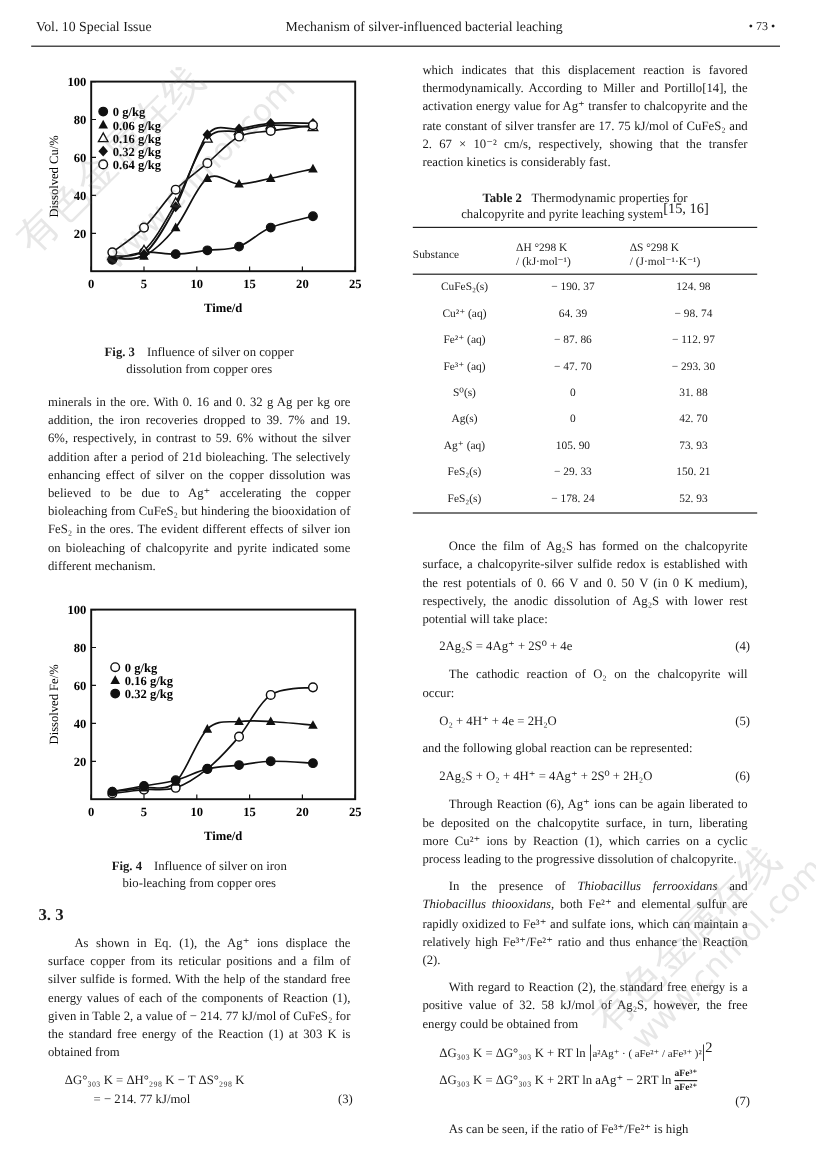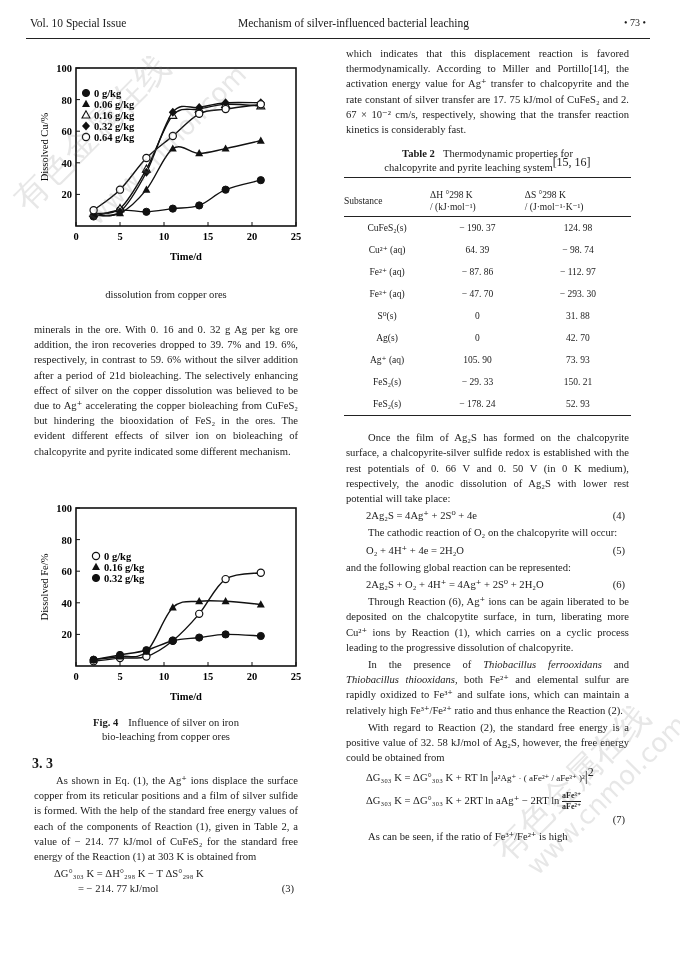--- a/index.html
+++ b/index.html
@@ -6,21 +6,21 @@
   body { width:680px; height:961px; position:relative; overflow:hidden;
          font-family:"Liberation Serif", "DejaVu Serif", serif; color:#1a1a1a; }
   .header { position:absolute; left:26px; top:10px; width:624px; height:28px;
             border-bottom:1.3px solid #222; font-size:11.5px; }
   .header .vol { position:absolute; left:4px; top:7px; }
   .header .title { position:absolute; left:212px; top:7px; }
   .header .pnum { position:absolute; right:4px; top:7px; font-size:10px; }
   .col { position:absolute; font-size:10.6px; line-height:15.2px; text-align:justify; }
   .left { left:32px; width:268px; }
   .right { left:344px; width:287px; }
-  p { margin:2px; }
+  p { margin:8px; }
   .indent { text-indent:22px; }
   .caption { text-align:center; font-size:10.6px; line-height:14px; }
   .caption b { font-weight:bold; margin-right:10px; }
   .section { font-weight:bold; font-size:14px; line-height:15px; }
   .eq { position:relative; padding-left:22px; }
   .eqnum { position:absolute; right:6px; }
   sup, sub { font-size:12px; line-height:0; }
   .chart { position:absolute; }
   .chart svg text { font-family:"Liberation Serif", serif; }
   table.thermo { border-collapse:collapse; width:287px; font-size:9.5px;margin-top:8px; }
@@ -117,20 +117,21 @@
       <text x="66" y="48" font-size="10.5" font-weight="bold">0.06 g/kg</text>
       <polygon points="58,50.8 54,58 62,58" fill="#fff" stroke="#111" stroke-width="1.1"></polygon>
       <text x="66" y="59" font-size="10.5" font-weight="bold">0.16 g/kg</text>
       <polygon points="58,61.5 54,66 58,70.5 62,66" fill="#111"></polygon>
       <text x="66" y="70" font-size="10.5" font-weight="bold">0.32 g/kg</text>
       <circle cx="58" cy="77" r="3.6" fill="#fff" stroke="#111" stroke-width="1.2"></circle>
       <text x="66" y="81" font-size="10.5" font-weight="bold">0.64 g/kg</text>
     </svg>
 </div>
 <div class="col left caption" style="top:288px;">
+  <div><b>Fig. 3</b><span>Influence of silver on copper</span></div>
   <div>dissolution from copper ores</div>
 </div>
 
 <div class="col left" style="top:320px;">
   <p>minerals in the ore. With 0. 16 and 0. 32 g Ag per kg ore addition, the iron recoveries dropped to 39. 7% and 19. 6%, respectively, in contrast to 59. 6% without the silver addition after a period of 21d bioleaching. The selectively enhancing effect of silver on the copper dissolution was believed to be due to Ag⁺ accelerating the copper bioleaching from CuFeS₂ but hindering the biooxidation of FeS₂ in the ores. The evident different effects of silver ion on bioleaching of chalcopyrite and pyrite indicated some different mechanism.</p>
 </div>
 
 <div class="chart" id="fig4" style="left:28px; top:500px; width:280px; height:205px;">
   <svg width="280" height="205">
       <rect x="48" y="8" width="220" height="158" fill="none" stroke="#111" stroke-width="1.6"></rect>

